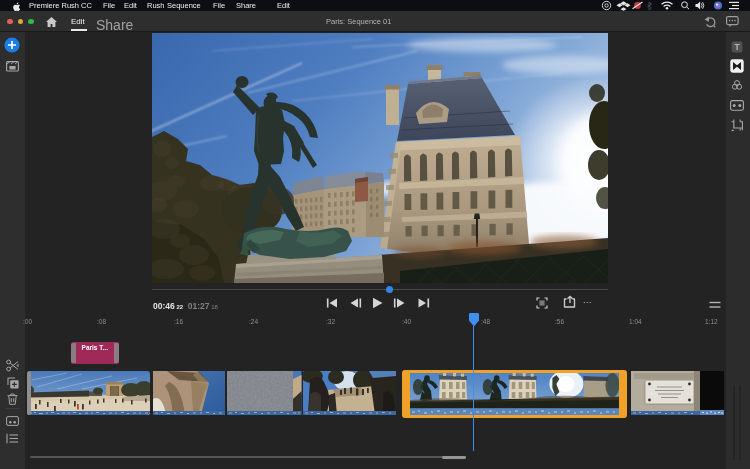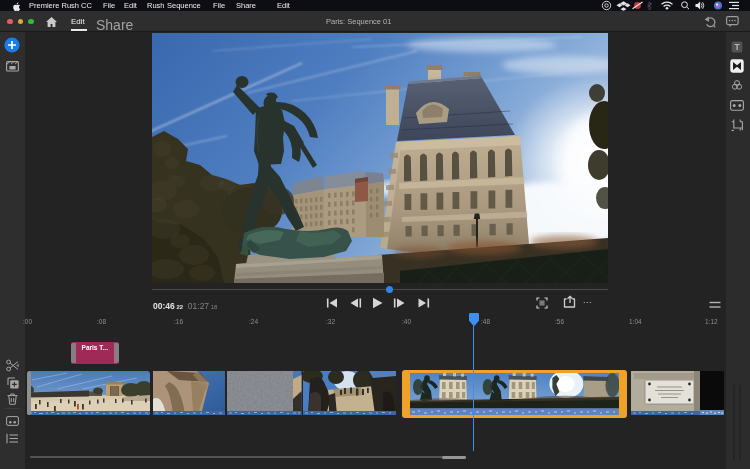--- a/index.html
+++ b/index.html
@@ -402,21 +402,21 @@
   <path d="M96 202 q18 -8 36 -3 l-4 8 -20 4 -14 -4 z" fill="#4e7461" opacity="0.7"></path>
   <path d="M148 198 q18 4 34 -1 l8 6 -10 8 -24 3 -12 -6 z" fill="#456a59" opacity="0.65"></path>
   <path d="M98 206 l10 10 -6 4 -8 -8 z" fill="#2c453c" opacity="0.8"></path>
   <path d="M92 211 q6 6 4 12 l-8 -2 z" fill="#33523f"></path>
   <path d="M107 82 q-4 20 0 36" stroke="#394c41" stroke-width="1.3" fill="none" opacity="0.55"></path>
 </svg>
 
 <div class="abs" style="left:152px;top:288.6px;width:456px;height:1.6px;background:#4a4a4a"></div>
 <div class="abs" style="left:385.5px;top:286px;width:7px;height:7px;border-radius:50%;background:#2e86e8"></div>
 
-<div class="abs" style="left:153px;top:300.5px;font-size:8.5px;color:#e2e2e2;font-weight:bold;">00:46<span style="font-size:6px;font-weight:bold;"> 22</span><span style="color:#828282;font-weight:normal;"> &nbsp;01:27</span><span style="font-size:6px;color:#828282;font-weight:normal;"> 18</span></div>
+<div class="abs" style="left:153px;top:300.5px;font-size:8.5px;color:#e2e2e2;font-weight:bold;">00:46<span style="font-size:6px;font-weight:bold;"> 22</span><span style="color:#828282;font-weight:bold;"> &nbsp;01:27</span><span style="font-size:6px;color:#828282;font-weight:normal;"> 18</span></div>
 <svg class="abs" style="left:322px;top:296px" width="112" height="14" viewBox="0 0 112 14">
   <g fill="#d5d5d5">
     <path d="M6.5 2.5 v9 h-1.6 v-9 Z M15 2.5 v9 L7.5 7 Z"></path>
     <path d="M37 2.5 v9 L29.5 7 Z M38.5 2.5 h1.6 v9 h-1.6 Z" transform="translate(-1,0)"></path>
     <path d="M51 1.8 L60.5 7 L51 12.2 Z"></path>
     <path d="M74 2.5 v9 L81.5 7 Z M72.5 2.5 h-1.6 v9 h1.6 Z" transform="translate(1,0)"></path>
     <path d="M96.5 2.5 v9 L104 7 Z M105.5 2.5 h1.6 v9 h-1.6 Z"></path>
   </g>
 </svg>
 <svg class="abs" style="left:536px;top:296.5px" width="12" height="12" viewBox="0 0 12 12">

